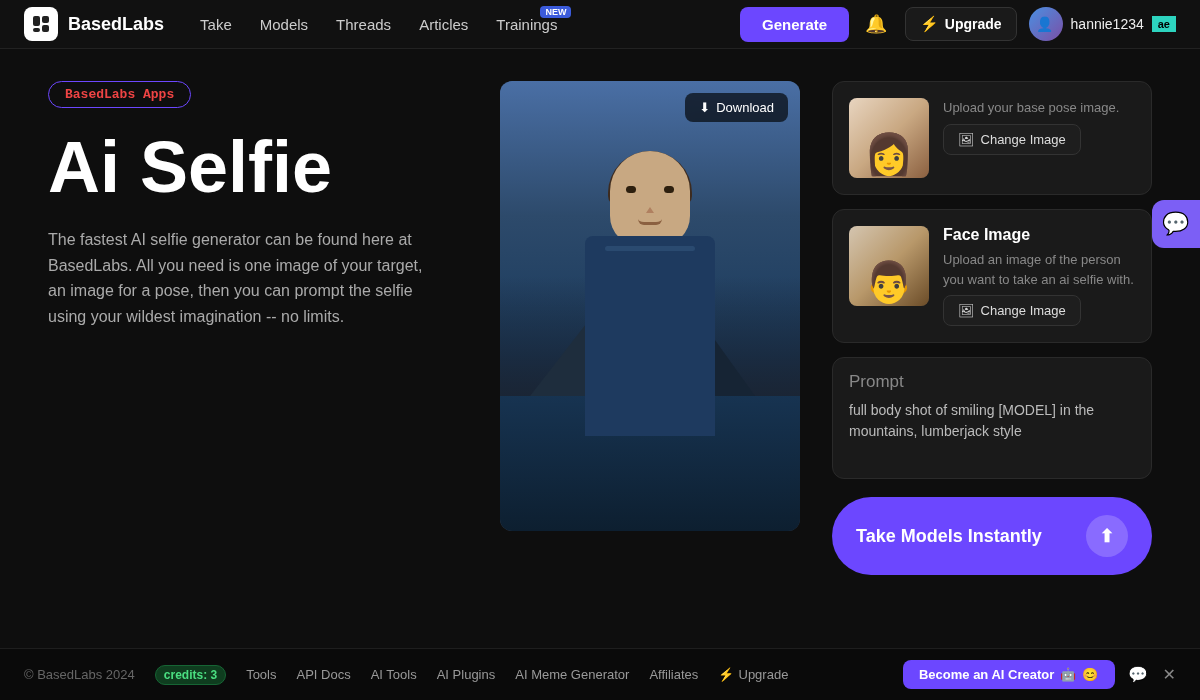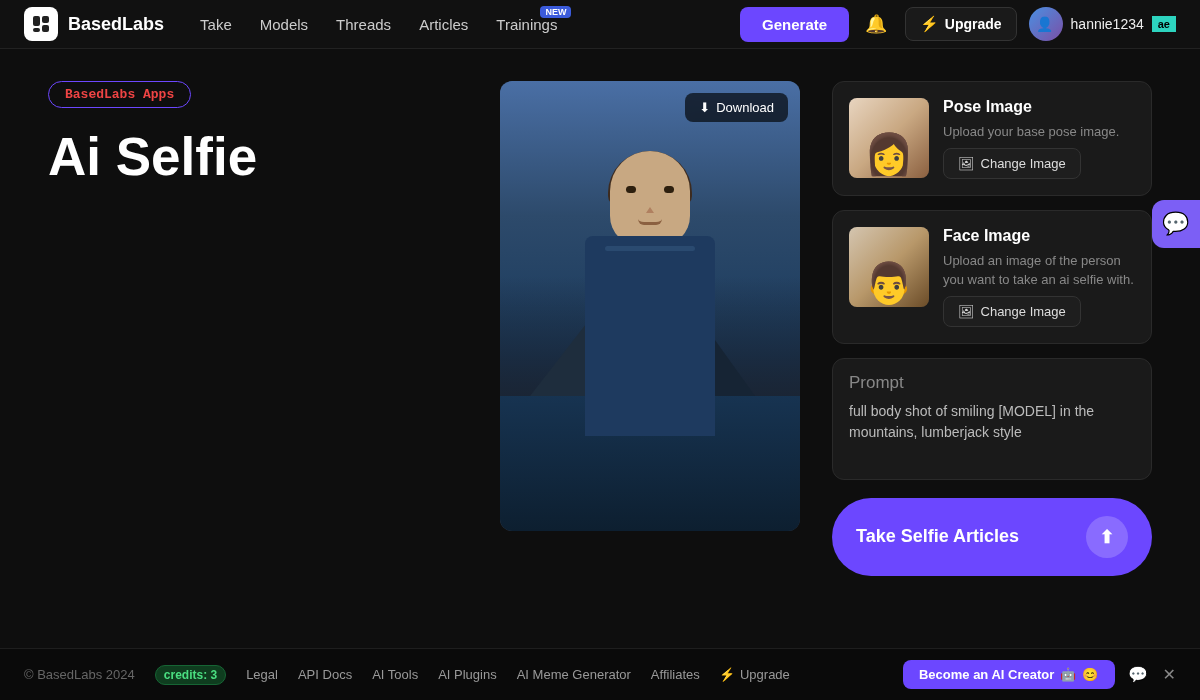--- a/index.html
+++ b/index.html
@@ -162,21 +162,21 @@
       border: 1.5px solid #6c47ff;
       color: #ef4444;
       font-size: 13px;
       font-weight: 600;
       padding: 5px 16px;
       border-radius: 20px;
       width: fit-content;
       font-family: Liberation Mono, monospace;
     }
     .page-title {
-      font-size: 53px;
+      font-size: 72px;
       font-weight: 800;
       line-height: 1.1;
       color: #fff;
     }
     .page-desc {
       font-size: 16px;
       color: #aaa;
       line-height: 1.6;
       max-width: 380px;
     }
@@ -595,20 +595,21 @@
   </div>
 </nav>
 
 <div class="main">
 
   <div class="left-panel">
     <div class="apps-badge">BasedLabs Apps</div>
     <h1 class="page-title">
       <span>Ai Selfie</span><br>
     </h1>
+    <p class="page-desc">The fastest AI selfie generator can be found here at BasedLabs. All you need is one image of your target, an image for a pose, then you can prompt the selfie using your wildest imagination -- no limits.</p>
   </div>
 
   <div class="center-image">
     <div class="main-img">
       <div class="portrait-bg"></div>
       <div class="mountain"></div>
 
       <div class="person-silhouette">
         <div class="person-hair"></div>
         <div class="person-head">
@@ -628,21 +629,20 @@
     </button>
   </div>
 
   <div class="right-panel">
 
     <div class="image-card">
       <div class="card-thumb">
         <div class="thumb-pose"></div>
       </div>
       <div class="card-info">
-        <div class="card-title">Pose Image</div>
         <div class="card-desc">Upload your base pose image.</div>
         <button class="btn-change-image">
           <span>🖼</span>
           <span>Change Image</span>
         </button>
       </div>
     </div>
 
     <div class="image-card">
       <div class="card-thumb">
@@ -657,37 +657,37 @@
         </button>
       </div>
     </div>
 
     <div class="prompt-area">
       <div class="prompt-label">Prompt</div>
       <textarea class="prompt-text" style="">full body shot of smiling [MODEL] in the mountains, lumberjack style</textarea>
     </div>
 
     <button class="btn-take-selfie">
-      <span>Take Selfie Articles</span>
+      <span>Take Models Instantly</span>
       <div class="btn-selfie-icon">⬆</div>
     </button>
 
   </div>
 </div>
 
 <div class="side-float" style="position:absolute; right:0; top:200px;">
   💬
 </div>
 
 <footer class="footer">
   <span class="footer-copy">© BasedLabs 2024</span>
   <span class="credits-badge">credits: 3</span>
 
   <div class="footer-links">
-    <a class="footer-link">Legal</a>
+    <a class="footer-link">Tools</a>
     <a class="footer-link">API Docs</a>
     <a class="footer-link">AI Tools</a>
     <a class="footer-link">AI Plugins</a>
     <a class="footer-link">AI Meme Generator</a>
     <a class="footer-link">Affiliates</a>
     <a class="footer-link" style="display:flex;align-items:center;gap:4px;">
       <span>⚡</span>
       <span>Upgrade</span>
     </a>
   </div>

